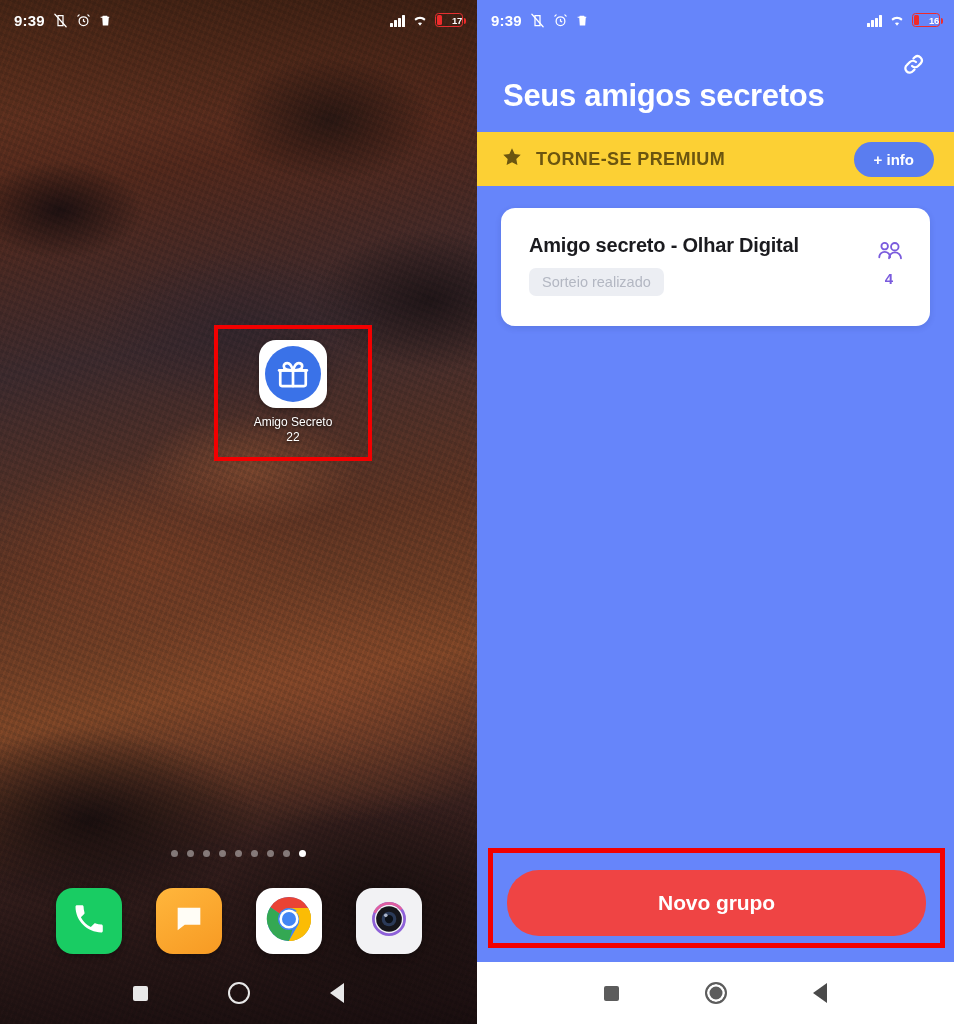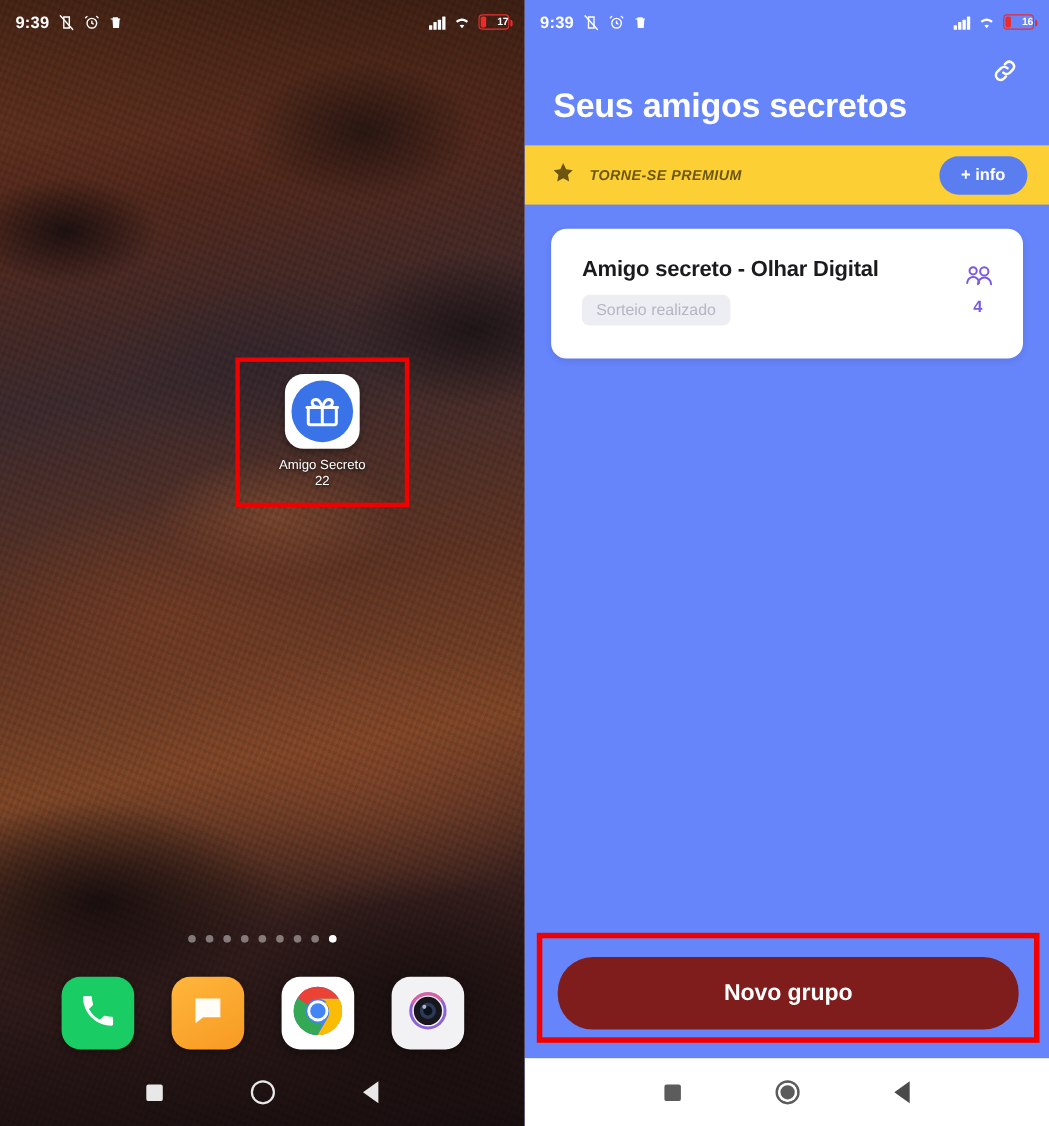--- a/index.html
+++ b/index.html
@@ -188,23 +188,22 @@
 
   .premium-bar {
     height: 54px;
     background: #fcd034;
     display: flex; align-items: center;
     padding: 0 20px 0 24px;
   }
   .premium-label {
     margin-left: 13px;
     color: #6b5510;
-    font-size: 13px; font-weight: bold;
+    font-size: 18px; font-weight: bold;
     letter-spacing: .4px;
-    font-style: italic;
   }
   .info-btn {
     margin-left: auto;
     background: #5a7df0;
     color: #ffffff;
     border: none;
     border-radius: 20px;
     padding: 9px 20px;
     font-size: 15px; font-weight: bold;
     font-family: "Liberation Sans", sans-serif;
@@ -250,21 +249,21 @@
     height: 100px;
     border: 5px solid #f20000;
     pointer-events: none;
   }
   .cta-wrap {
     position: absolute;
     left: 30px; right: 28px; bottom: 88px;
   }
   .cta-button {
     width: 100%;
-    background: #7f1d1d;
+    background: #ef4444;
     color: #ffffff;
     border: none;
     border-radius: 32px;
     padding: 21px 0;
     font-size: 21px; font-weight: bold;
     font-family: "Liberation Sans", sans-serif;
     cursor: pointer;
     letter-spacing: -.1px;
   }
 

